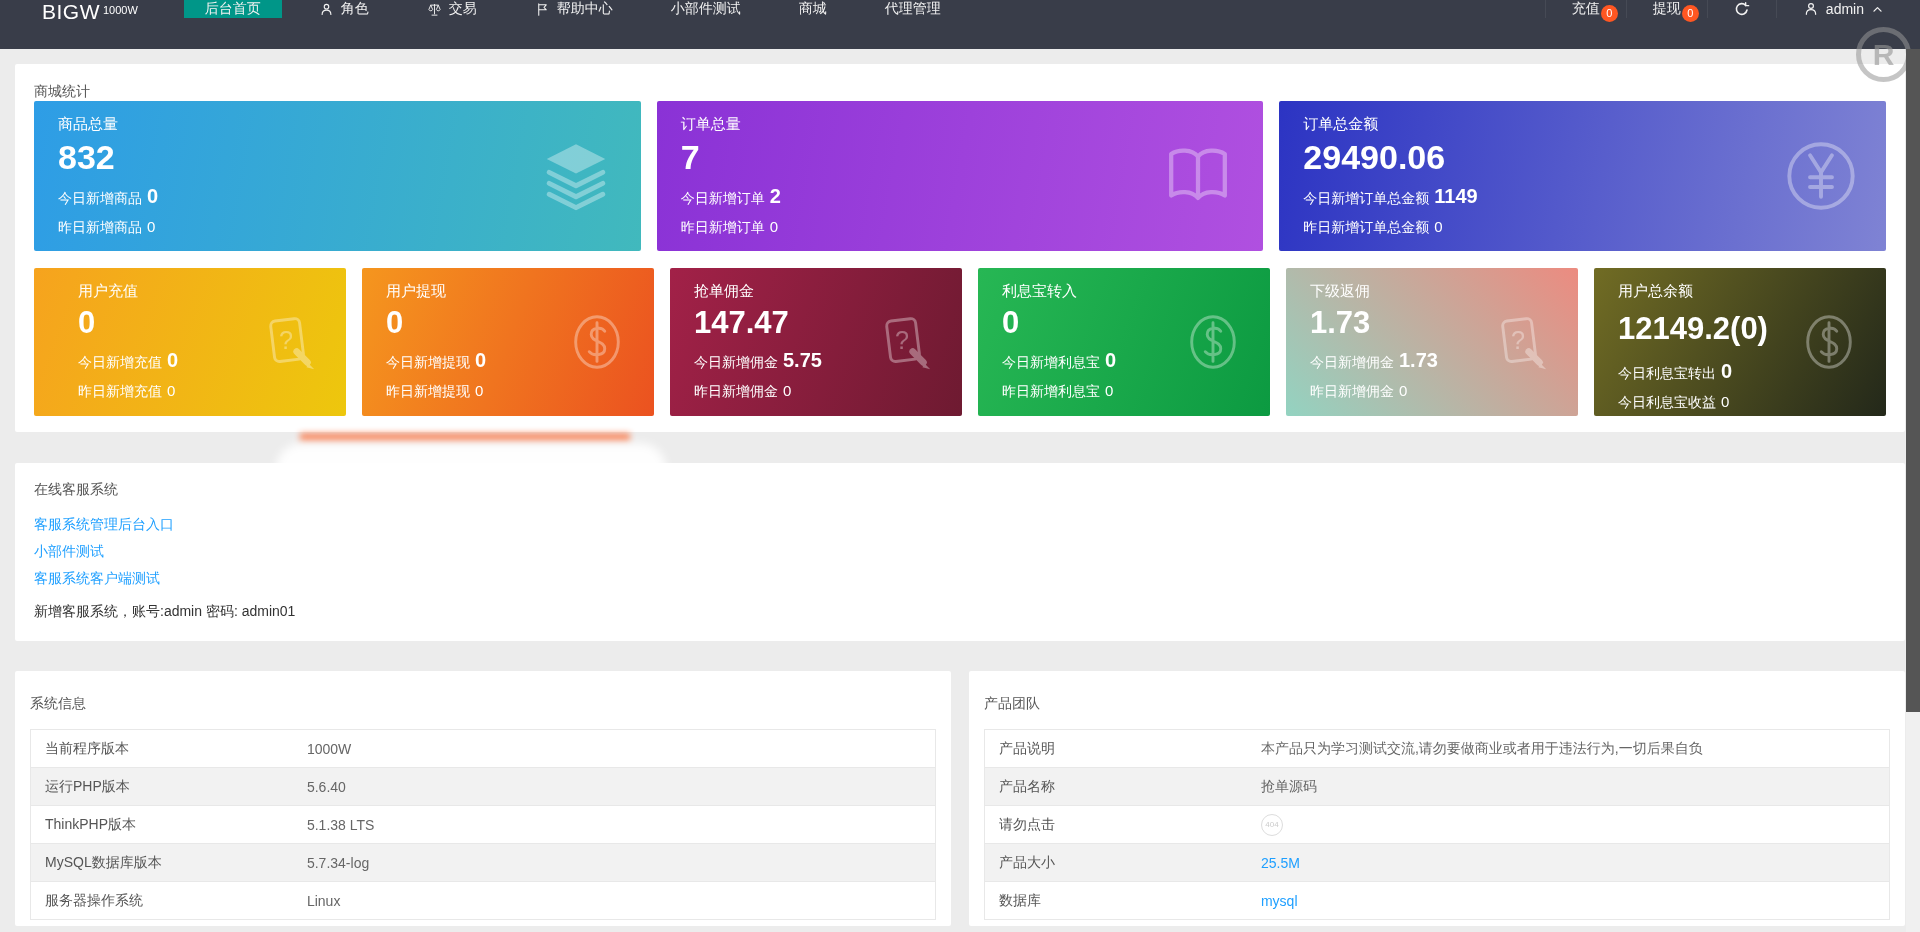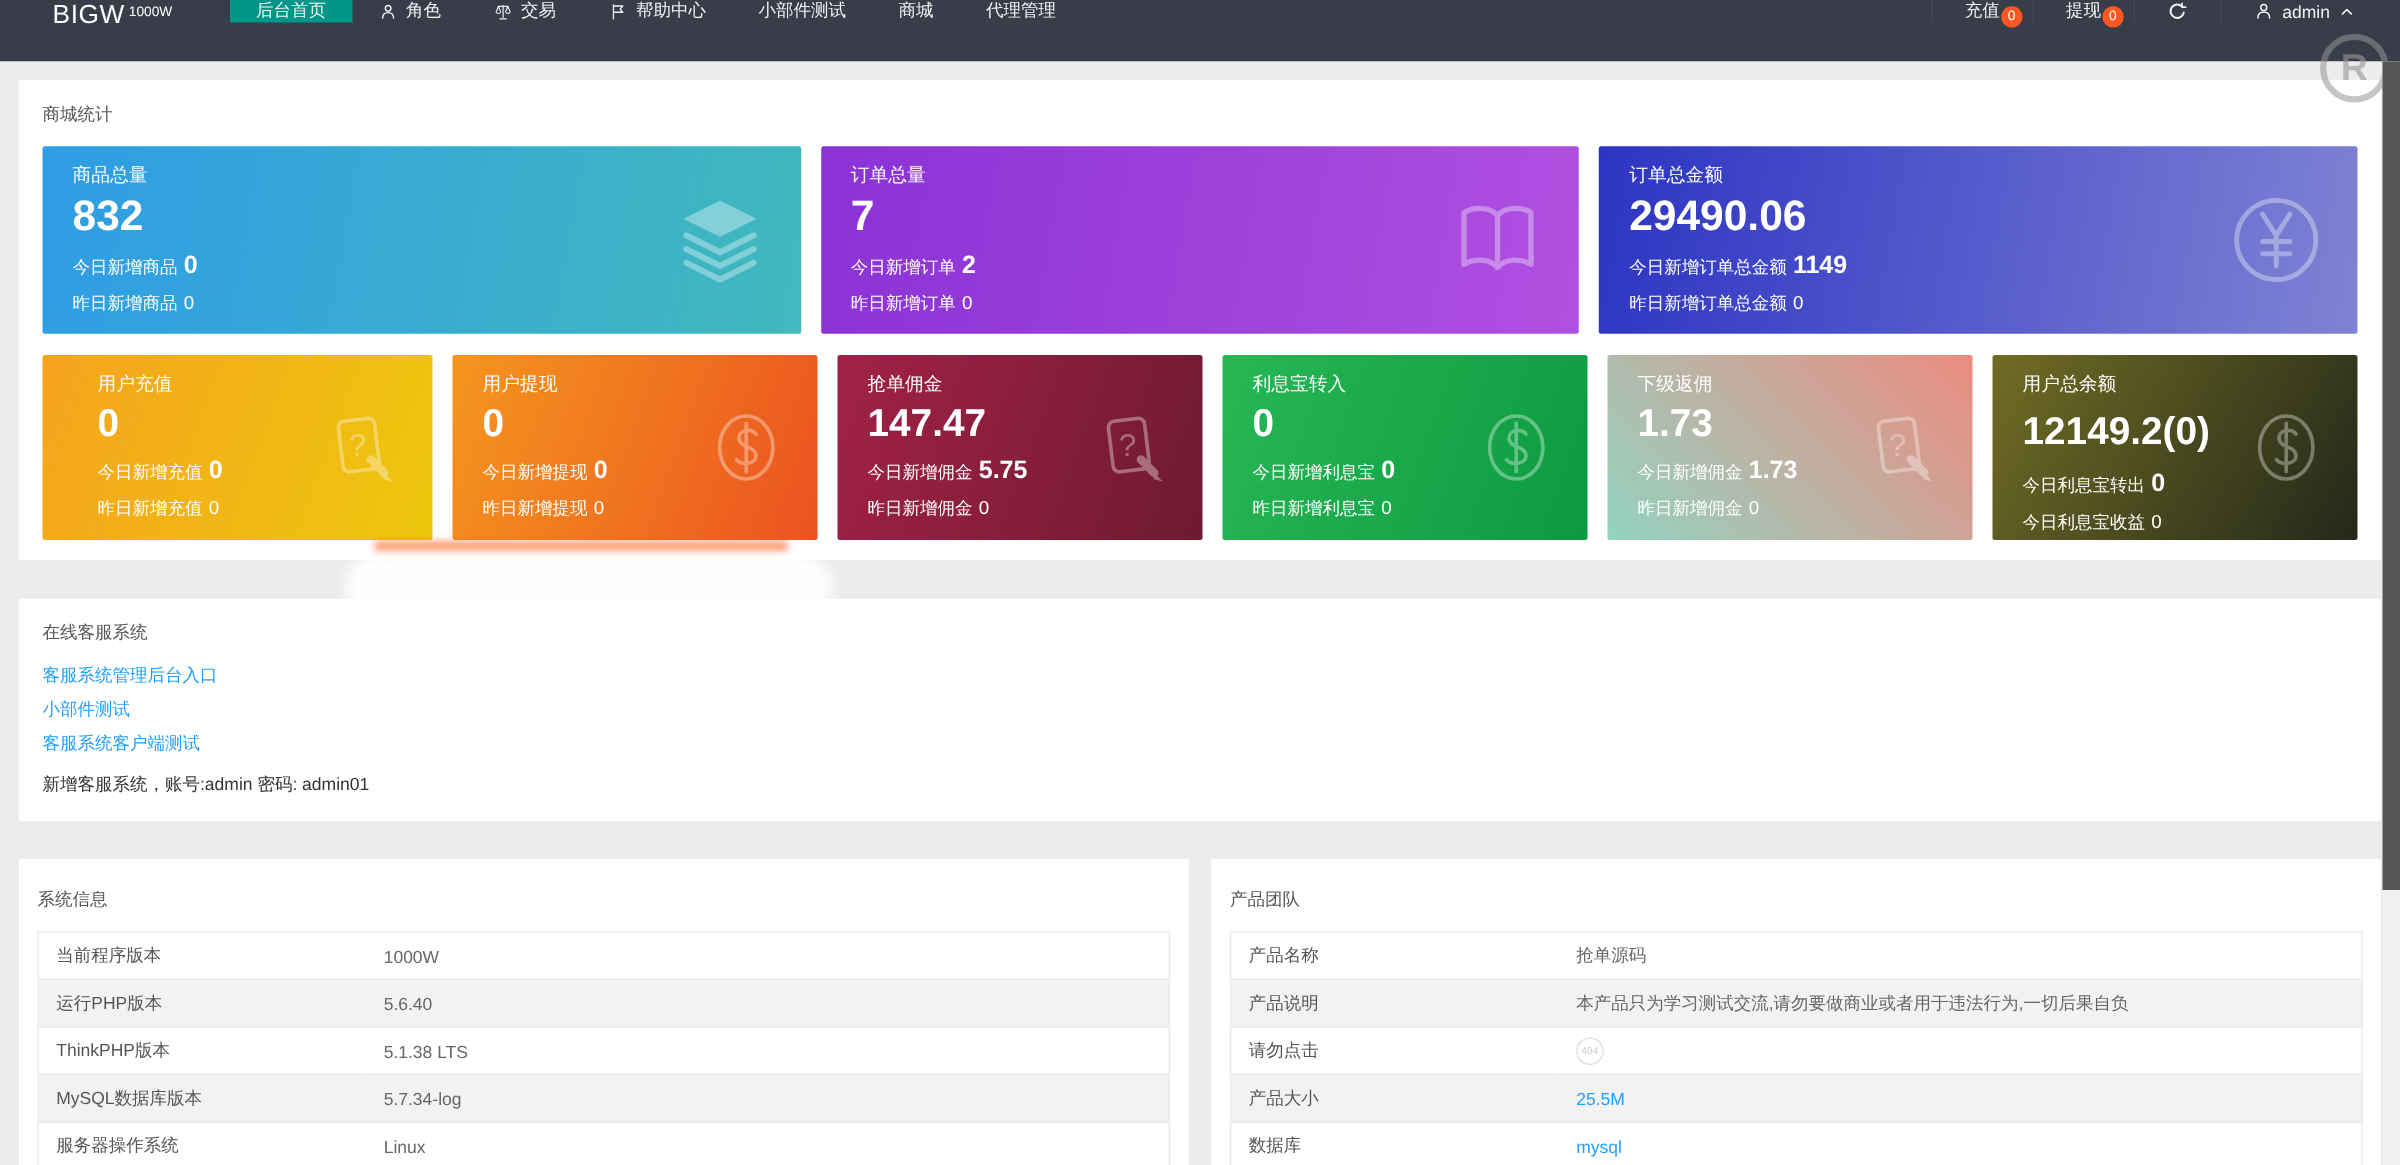--- a/index.html
+++ b/index.html
@@ -12,21 +12,21 @@
   a { text-decoration:none; }
 
   
   .navbar {
     position:relative; z-index:20; height:49px; background:#393D49;
     display:flex; align-items:flex-start; color:#fff; width:1920px;
   }
   .logo { display:flex; align-items:center; padding:0 46px 0 42px; cursor:pointer; }
   .logo .logo-main { font-size:21px; color:#fff; letter-spacing:.5px; }
   .logo sup { font-size:11px; color:#fff; margin-left:3px; position:relative; top:-2px; }
-  .menu { display:flex; align-items:stretch; }
+  .menu { display:flex; align-items:stretch;gap:16px; }
   .menu-item { display:flex; align-items:center; gap:7px; padding:0 21px;
     font-size:14px; color:#f2f2f2; cursor:pointer; }
   .menu-item.active { background:#009688; }
   .mi-icon { display:flex; }
   .mi-icon svg { width:15px; height:15px; display:block; }
   .nav-right { margin-left:auto; display:flex; align-items:stretch; margin-right:10px; }
   .nav-action { position:relative; display:flex; align-items:center; gap:7px; padding:0 26px;
     font-size:14px; color:#f2f2f2; border-left:1px solid rgba(255,255,255,.07); cursor:pointer; }
   .badge { position:absolute; top:5px; right:8px; background:#FF5722; color:#fff;
     font-size:11px; min-width:17px; height:17px; line-height:17px; border-radius:9px;
@@ -40,21 +40,21 @@
     display:flex; align-items:center; justify-content:center;
     color:rgba(150,150,150,.62); font-size:30px; font-weight:bold; pointer-events:none; }
 
   
   main { position:relative; z-index:10; padding:0 15px; }
   .panel { background:#fff; border-radius:2px; }
   .panel h3 { margin:0; font-size:14px; font-weight:normal; color:#555; }
 
   .stats { margin:15px 0 31px; padding:19px 19px 16px; }
   .cards { display:flex; gap:16px; }
-  .cards.big   { margin-top:16px; }
+  .cards.big   { }
   .cards.small { margin-top:17px; }
   .card { flex:1; position:relative; color:#fff; padding:14px 0 0 24px;
     border-radius:2px; overflow:hidden; cursor:pointer; }
   .cards.big .card   { height:150px; }
   .cards.small .card { height:148px; }
   .c-title { font-size:15px; }
   .c-value { font-size:34px; font-weight:bold; margin-top:6px; line-height:1.05; }
   .cards.small .c-value { font-size:31px; }
   .c-value.small-value { font-size:21px; margin-top:12px; padding-bottom:5px; }
   .c-line { font-size:14px; margin-top:9px; }
@@ -410,32 +410,32 @@
         </tbody>
       </table>
     </section>
 
     <section class="panel half">
       <h3>产品团队</h3>
       <table class="info-table">
         <tbody>
 
           <tr class="info-row">
+            <td class="label">产品说明</td>
+            <td class="value">
+              <span>本产品只为学习测试交流,请勿要做商业或者用于违法行为,一切后果自负</span>
+              
+              
+            </td>
+          </tr>
+
+          <tr class="info-row">
             <td class="label">产品名称</td>
             <td class="value">
               <span>抢单源码</span>
-              
-              
-            </td>
-          </tr>
-
-          <tr class="info-row">
-            <td class="label">产品说明</td>
-            <td class="value">
-              <span>本产品只为学习测试交流,请勿要做商业或者用于违法行为,一切后果自负</span>
               
               
             </td>
           </tr>
 
           <tr class="info-row">
             <td class="label">请勿点击</td>
             <td class="value">
               
               

